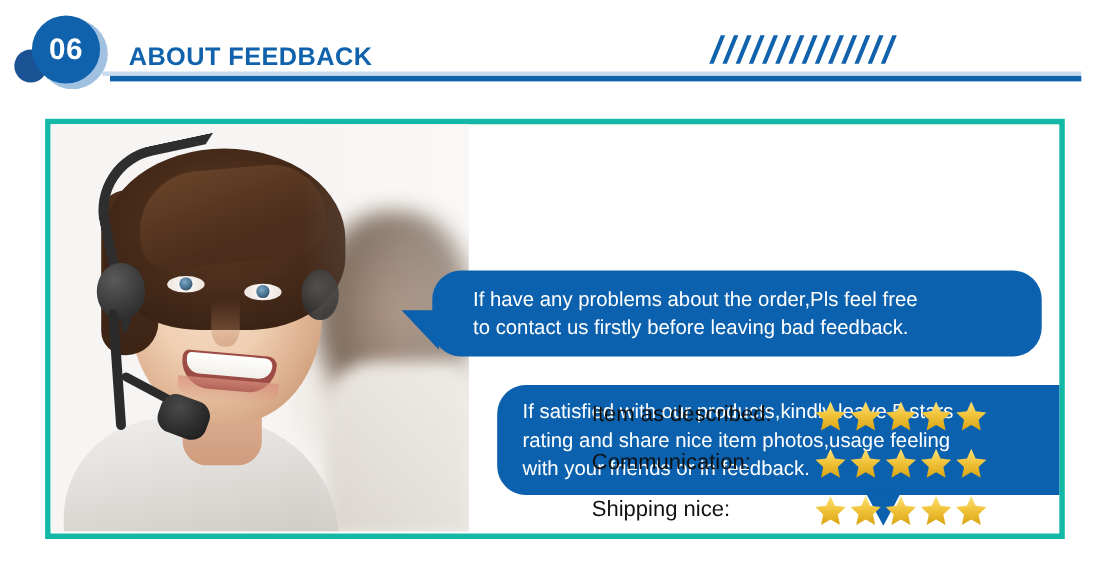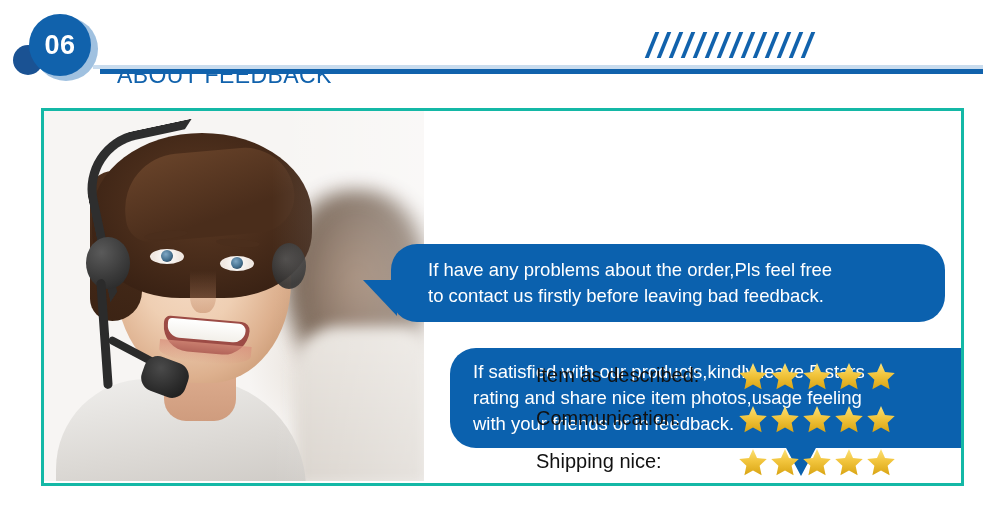--- a/index.html
+++ b/index.html
@@ -57,25 +57,24 @@
     font-weight: bold;
     letter-spacing: .5px;
     line-height: 1;
     font-family: "Liberation Sans", sans-serif;
   }
 
   #header-title {
     position: absolute;
     left: 117px; top: 38px;
     font-size: 23px;
-    font-weight: normal;
+    font-weight: bold;
     color: #1162ac;
     letter-spacing: .4px;
     white-space: nowrap;
-    margin-top: 24px;
   }
 
   
   #header-rule-light {
     position: absolute;
     left: 93px; top: 65px;
     width: 890px; height: 4px;
     background: #c9dcee;
   }
   #header-rule-dark {
@@ -100,21 +99,21 @@
     height: 26px;
     background: #1162ac;
     transform: skewX(-22deg);
   }
 
   
   #content-frame {
     position: absolute;
     left: 41px; top: 108px;
     width: 917px; height: 372px;
-    border: 3px solid #14b8a6;
+    border: 5px solid #14b8a6;
     background: #ffffff;
     overflow: hidden;
   }
 
   
   #photo {
     position: absolute;
     left: 0; top: 0;
     width: 380px; height: 370px;
     overflow: hidden;

